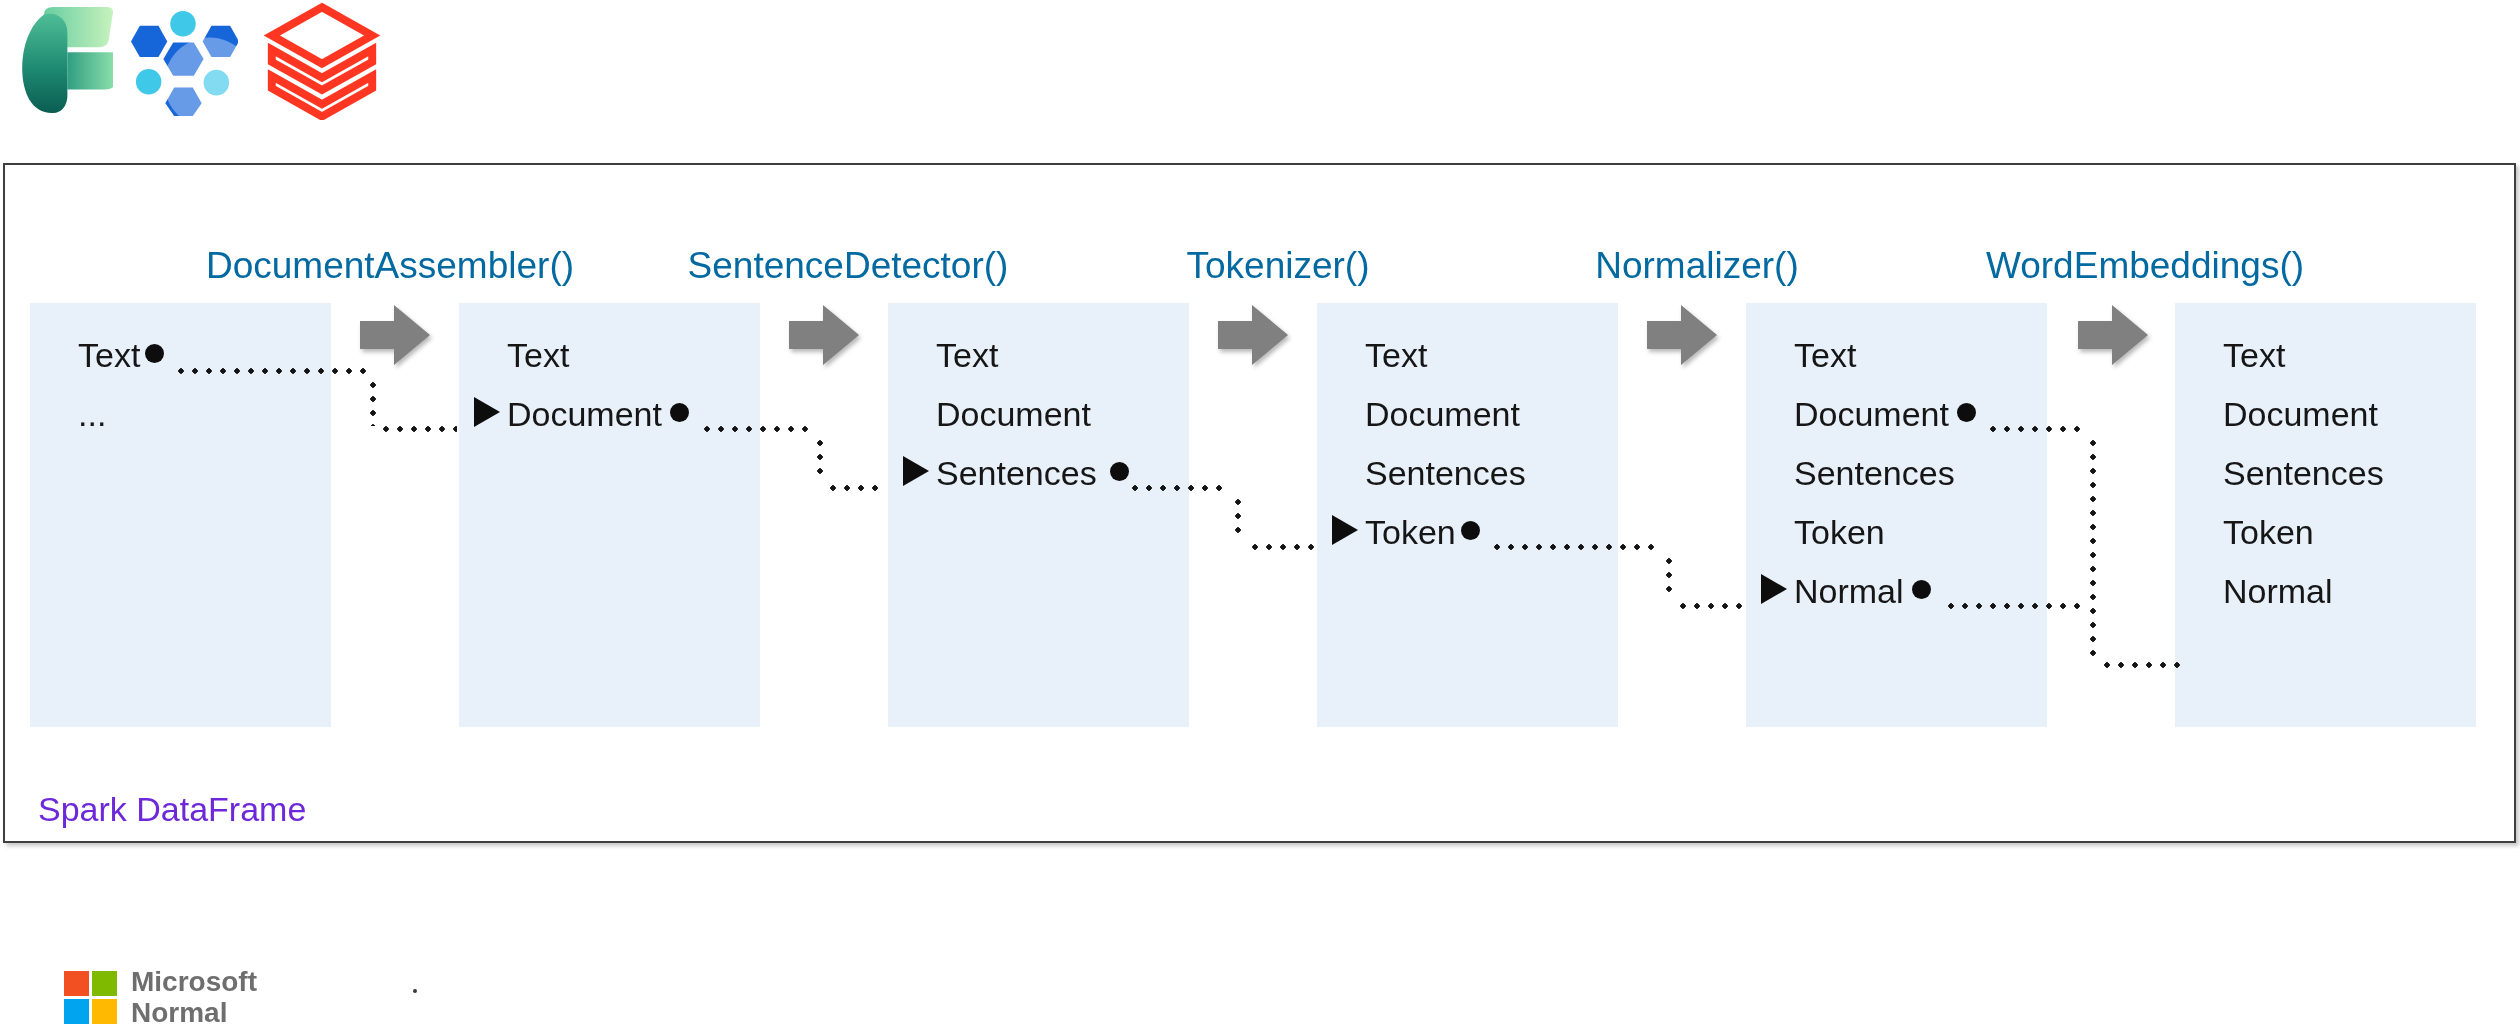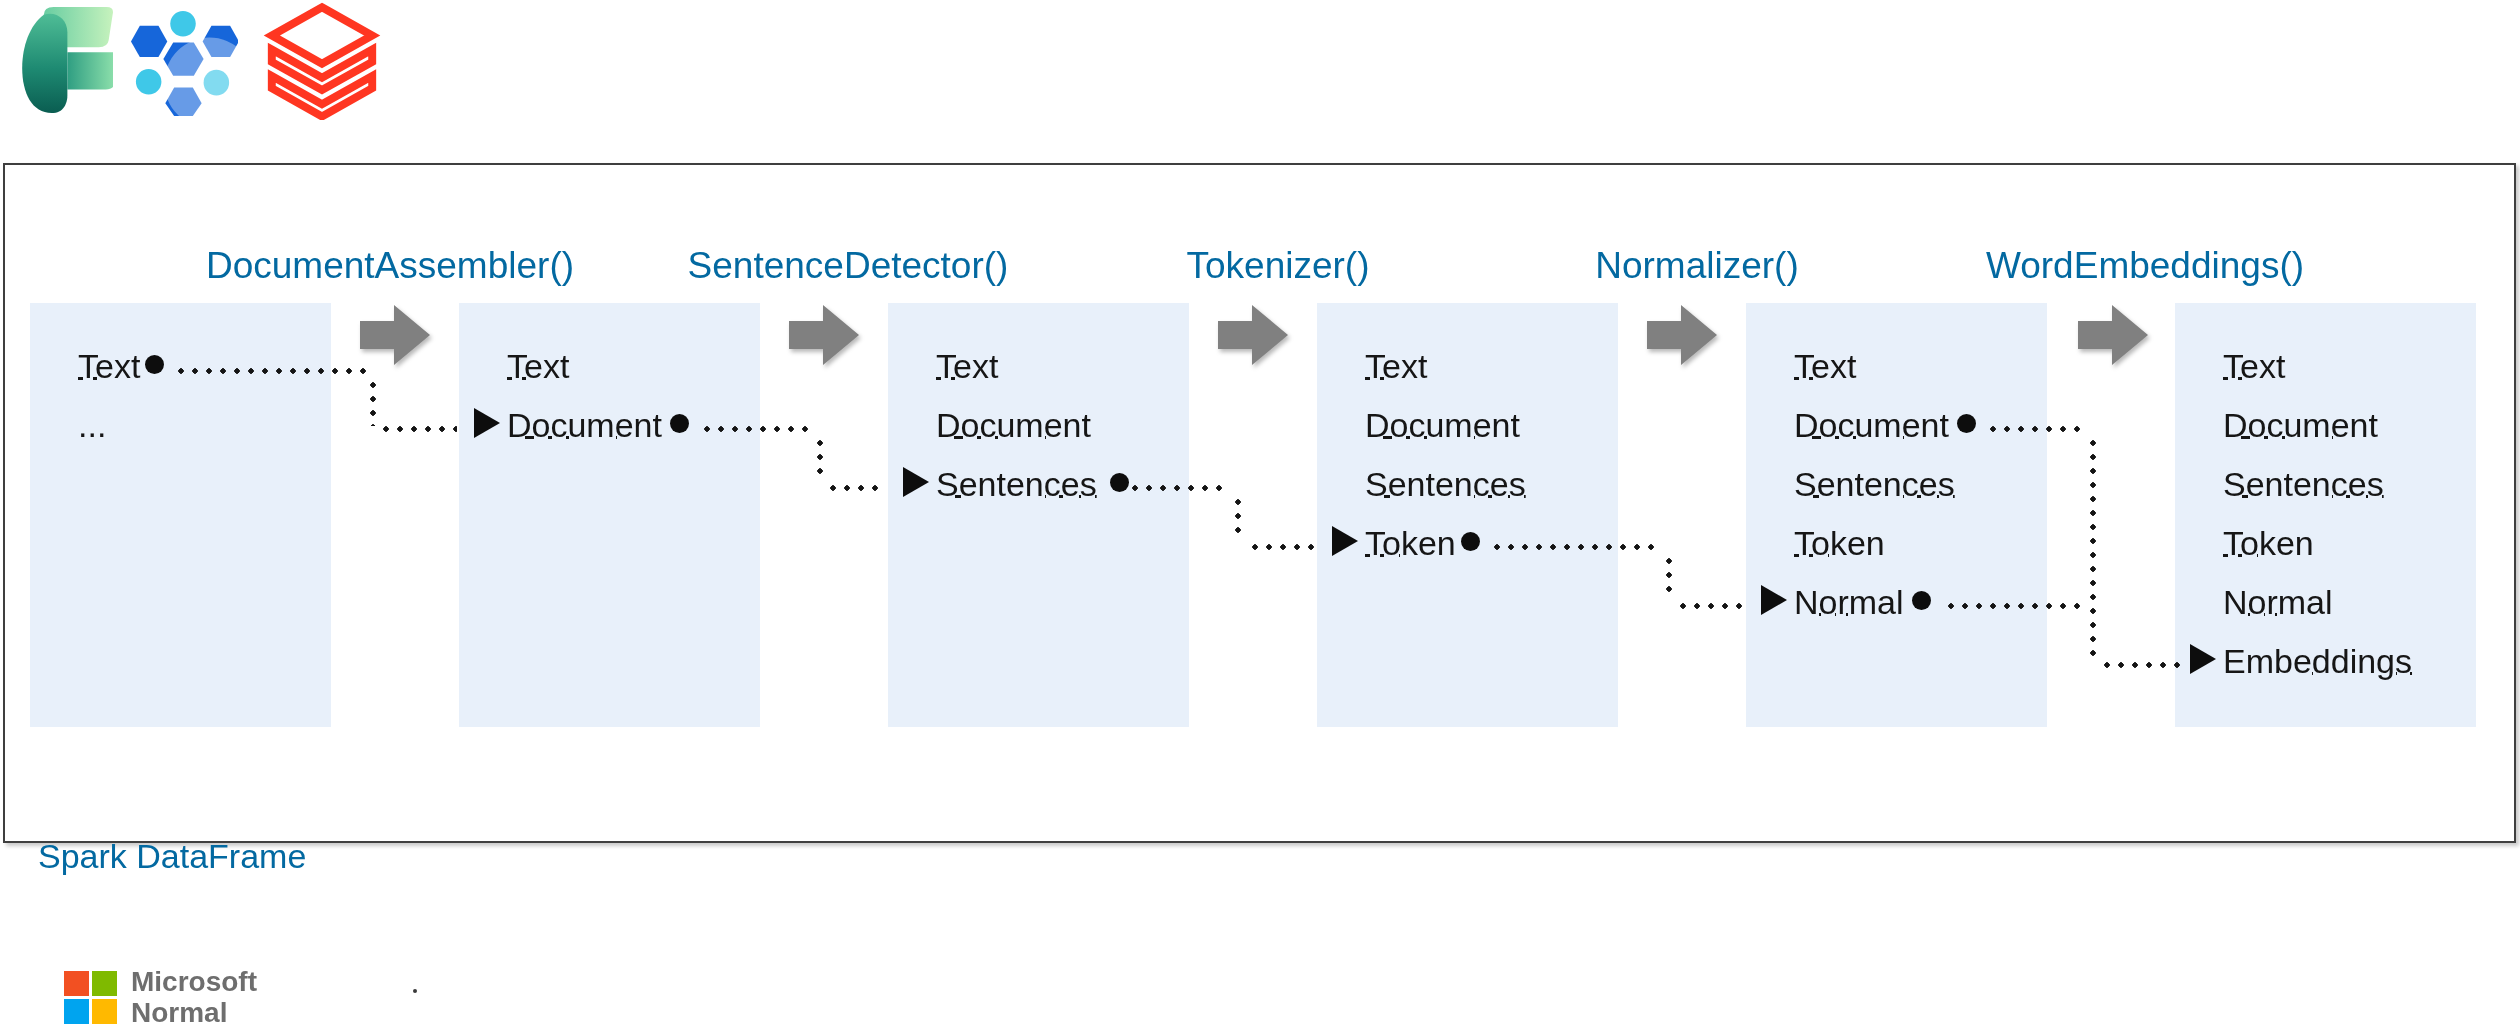--- a/index.html
+++ b/index.html
@@ -16,21 +16,21 @@
     box-shadow:3px 3px 4px rgba(0,0,0,0.22);
   }
   
   .stage-label{
     position:absolute;top:246px;transform:translateX(-50%);
     font-size:37px;line-height:40px;white-space:nowrap;color:#0369a1;
   }
   
   .col-box{
     position:absolute;top:303px;width:301px;height:424px;
-    background:#e8f0fa;padding-top:31px;box-sizing:border-box;text-decoration:underline;
+    background:#e8f0fa;padding-top:20px;box-sizing:border-box;
   }
   .row{
     position:relative;height:59px;line-height:59px;padding-left:48px;
     font-size:34px;white-space:nowrap;
   }
   .rowtext{vertical-align:middle;}
   .marker{
     position:absolute;left:15px;top:50%;transform:translateY(-50%);
     width:0;height:0;border-left:26px solid #0d0d0d;
     border-top:15px solid transparent;border-bottom:15px solid transparent;
@@ -49,21 +49,21 @@
     position:absolute;height:6px;
     background-image:radial-gradient(circle, #141414 2.5px, rgba(0,0,0,0) 2.9px);
     background-size:14px 6px;background-repeat:repeat-x;background-position:left center;
   }
   .dv{
     position:absolute;width:6px;
     background-image:radial-gradient(circle, #141414 2.5px, rgba(0,0,0,0) 2.9px);
     background-size:6px 14px;background-repeat:repeat-y;background-position:center top;
   }
   
-  .caption{position:absolute;left:38px;top:837px;font-size:34px;color:#0369a1;}
+  .caption{position:absolute;left:38px;top:790px;font-size:34px;color:#6d28d9;}
   
   .footer-brand{position:absolute;left:64px;top:938px;display:flex;align-items:center;margin-top:28px;}
   .ms-grid{display:grid;grid-template-columns:25px 25px;grid-template-rows:25px 25px;gap:3px;}
   .ms-sq{width:25px;height:25px;}
   .brand-text{margin-left:14px;font-size:28px;font-weight:600;color:#6e6e6e;line-height:31px;}
   .stray-dot{position:absolute;left:413px;top:989px;width:4px;height:4px;border-radius:50%;background:#3a3a3a;}
 </style>
 </head>
 <body>
 
@@ -155,21 +155,20 @@
   <div class="row"><span class="rowtext">Token</span></div>
   <div class="row"><span class="marker"></span><span class="rowtext">Normal</span><span class="odot"></span></div>
 </div>
 
 <div class="col-box" style="left:2175px;">
   <div class="row"><span class="rowtext">Text</span></div>
   <div class="row"><span class="rowtext">Document</span></div>
   <div class="row"><span class="rowtext">Sentences</span></div>
   <div class="row"><span class="rowtext">Token</span></div>
   <div class="row"><span class="rowtext">Normal</span></div>
-  <div class="row"><span class="marker"></span><span class="rowtext">Embeddings</span></div>
 </div>
 
 <div class="arrow" style="left:360px;"><svg width="70" height="64">
       <path d="M0,18 h34 v-16 l36,30 -36,30 v-16 h-34 z" fill="#808080"></path>
     </svg></div>
 <div class="arrow" style="left:789px;"><svg width="70" height="64">
       <path d="M0,18 h34 v-16 l36,30 -36,30 v-16 h-34 z" fill="#808080"></path>
     </svg></div>
 <div class="arrow" style="left:1218px;"><svg width="70" height="64">
       <path d="M0,18 h34 v-16 l36,30 -36,30 v-16 h-34 z" fill="#808080"></path>

